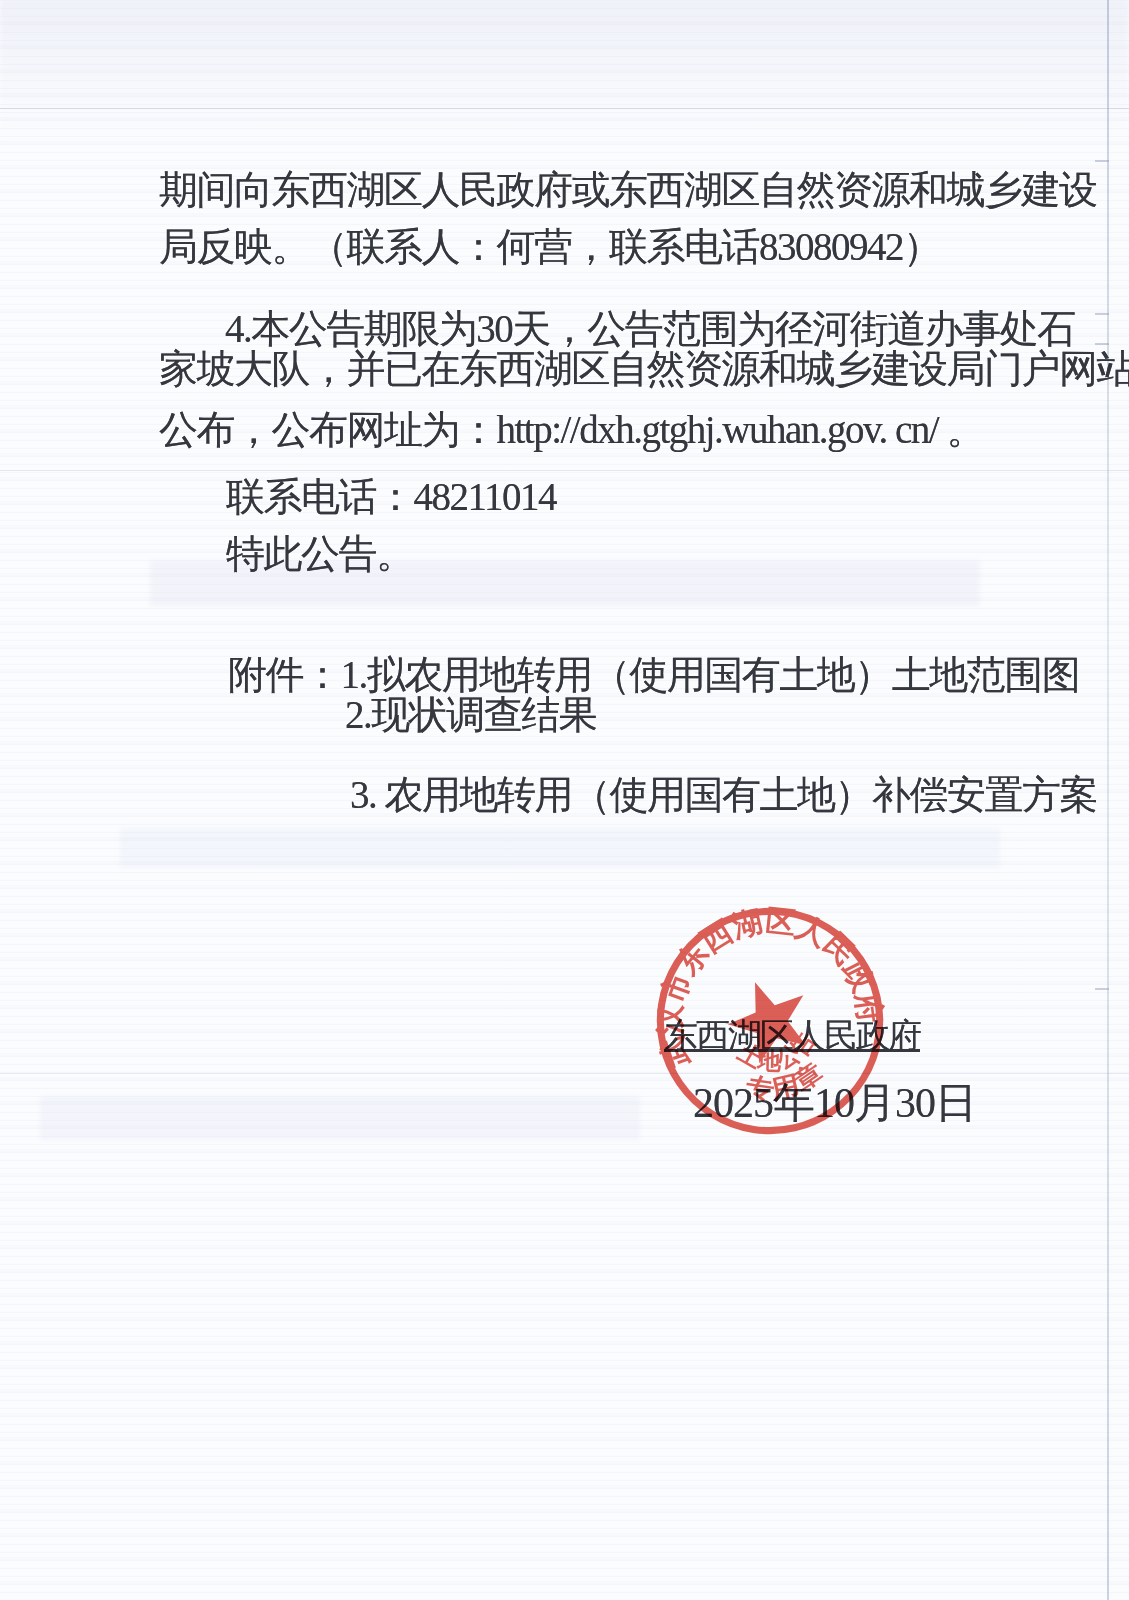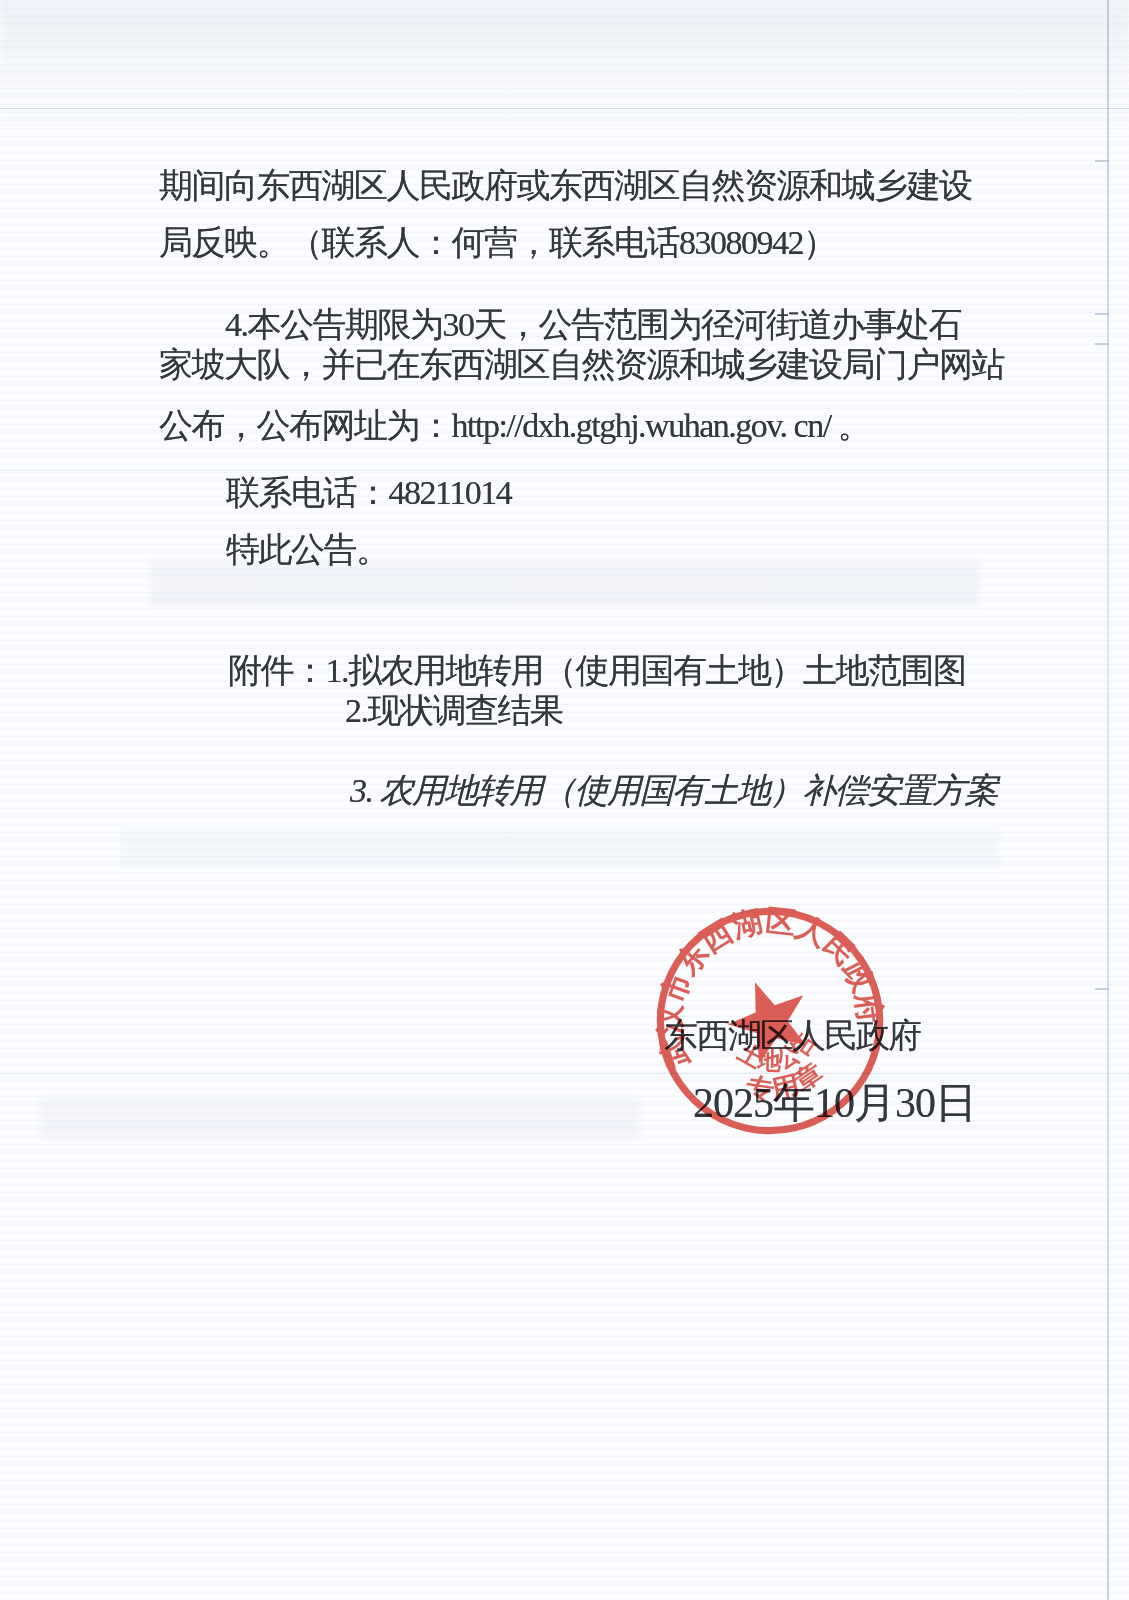--- a/index.html
+++ b/index.html
@@ -34,36 +34,36 @@
   .hline-2{top:470px;background:rgba(188,198,222,.38);}
   .hline-3{top:1073px;background:rgba(192,202,226,.38);}
   .vline-right{position:absolute;left:1107px;top:0;width:2px;height:1600px;
     background:linear-gradient(180deg,rgba(148,158,188,.50),rgba(168,178,204,.30) 40%,rgba(148,158,188,.45));
     pointer-events:none;}
   .tick{position:absolute;width:14px;height:2px;background:rgba(140,150,182,.45);left:1095px;pointer-events:none;}
 
   .txt{
     position:absolute;
     white-space:nowrap;
-    font-size:34px;
+    font-size:39px;
     letter-spacing:-1.5px;
     color:#35373f;
     text-shadow:0 0 .6px rgba(53,55,63,.75);
   }
   .l0{left:159px;top:163px;}
   .l1{left:159px;top:220px;}
   .l2{left:225px;top:285px;margin-top:17px;}
   .l3{left:159px;top:342px;}
   .l4{left:159px;top:403px;}
   .l5{left:226px;top:470px;}
   .l6{left:226px;top:527px;}
   .l7{left:228px;top:648px;}
   .l8{left:345px;top:688px;}
-  .l9{left:350px;top:768px;font-style:italic;}
-  .sig-name{left:664px;top:1013px;font-size:34px;letter-spacing:-2px;}
+  .l9{left:350px;top:768px;}
+  .sig-name{left:664px;top:1013px;font-size:34px;letter-spacing:-2px;text-decoration:underline;}
   .sig-date{left:693px;top:1075px;font-size:42px;letter-spacing:-1px;}
 
   .seal{
     position:absolute;
     left:650px;top:901px;
     width:240px;height:240px;
     transform:rotate(-13deg);
     opacity:.88;
     mix-blend-mode:multiply;
     pointer-events:none;

